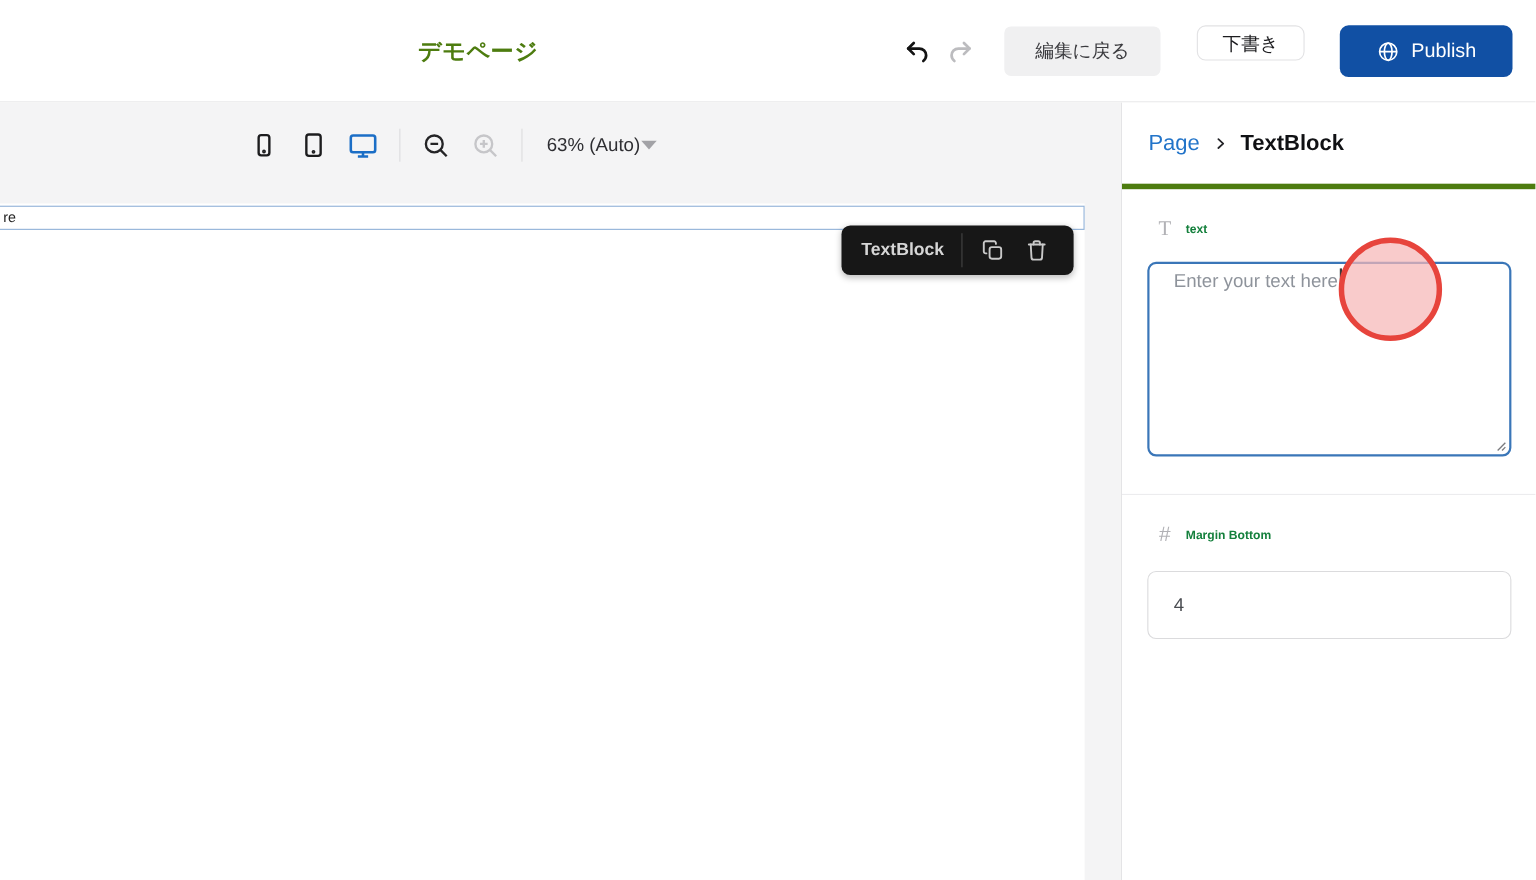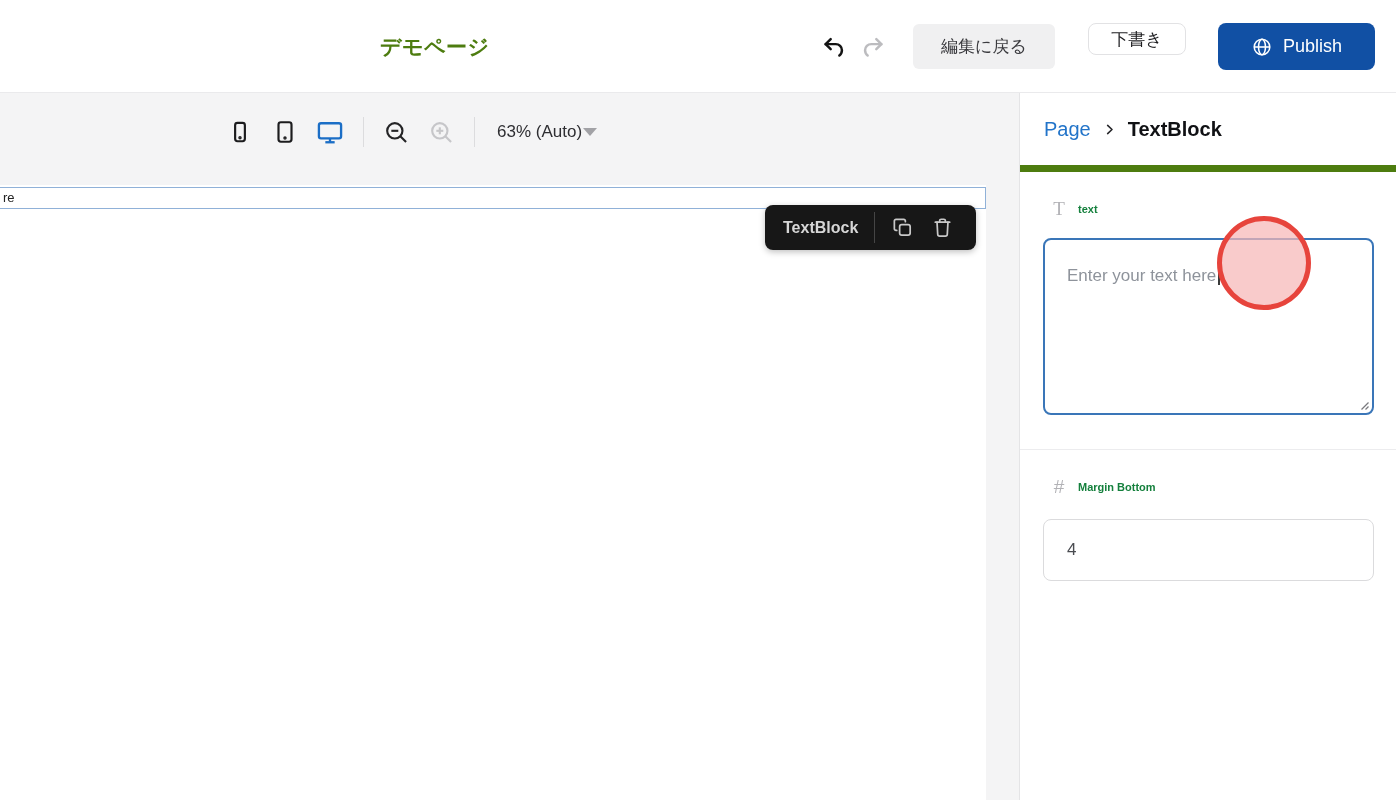--- a/index.html
+++ b/index.html
@@ -49,35 +49,35 @@
                      background:#171717; border-radius:8px; display:flex; align-items:center;
                      box-shadow:0 2px 6px rgba(0,0,0,.25); }
   .element-toolbar .label { margin-left:18px; font-size:16px; font-weight:600; color:#d6d6d6; }
   .element-toolbar .vsep { width:1px; height:31px; background:#454545; margin-left:16px; }
   .element-toolbar .icon-btn { width:36px; height:36px; margin-left:4px; }
   .element-toolbar .icon-btn:first-of-type { margin-left:9px; }
 
   
   .sidebar { position:absolute; left:1019px; top:93px; width:377px; height:707px; background:#fff;
              border-left:1px solid #e4e4e6; }
-  .breadcrumb { position:absolute; left:0; top:0; right:0; height:79px; border-bottom:7px solid #4d7c0f;
+  .breadcrumb { position:absolute; left:0; top:0; right:0; height:79px; border-bottom:5px solid #4d7c0f;
                 display:flex; align-items:center; padding-left:24px; gap:11px; }
   .crumb-link { font-size:20px; color:#2274c9; text-decoration:none; cursor:pointer; }
   .crumb-current { font-size:20px; font-weight:700; color:#101114; }
 
   .field-label { position:absolute; left:30px; display:flex; align-items:center; gap:10px; height:26px; }
   .field-label .glyph-icon { font-size:19px; color:#b2b2b6; width:18px; text-align:center; }
   .glyph-serif { font-family:"Liberation Serif", serif; }
   .field-label .lbl { font-size:11px; font-weight:700; color:#15803d; }
   .label-text { top:103px; }
   .label-margin { top:381px; }
 
   .text-field { position:absolute; left:23px; top:145px; width:331px; height:177px;
                 border:2px solid #3a76b8; border-radius:8px; background:#fff;
-                padding:24px 22px; font-size:17px; color:#8e939b; cursor:text; line-height:24px; }
+                padding:4px 22px; font-size:17px; color:#8e939b; cursor:text; line-height:24px; }
   .caret { display:inline-block; width:1.5px; height:21px; background:#3a3a3a;
            vertical-align:-4px; margin-left:2px; }
   .resize-handle { position:absolute; right:2px; bottom:2px; }
 
   .section-divider { position:absolute; left:0; right:0; top:356px; height:1px; background:#ececee; }
 
   .margin-input { position:absolute; left:23px; top:426px; width:331px; height:62px;
                   border:1px solid #dbdbdd; border-radius:8px; font-size:17px; color:#4a4c51;
                   padding-left:23px; font-family:inherit; outline:none; background:#fff; }
 

